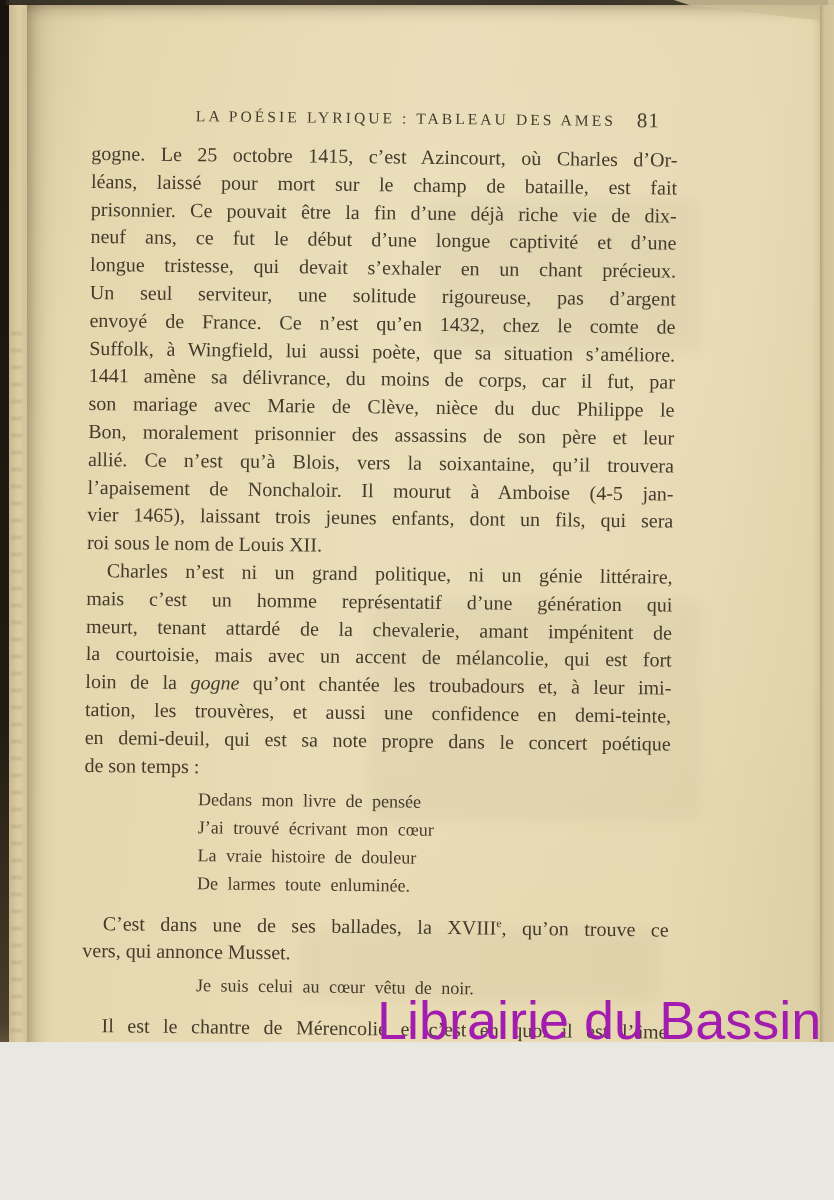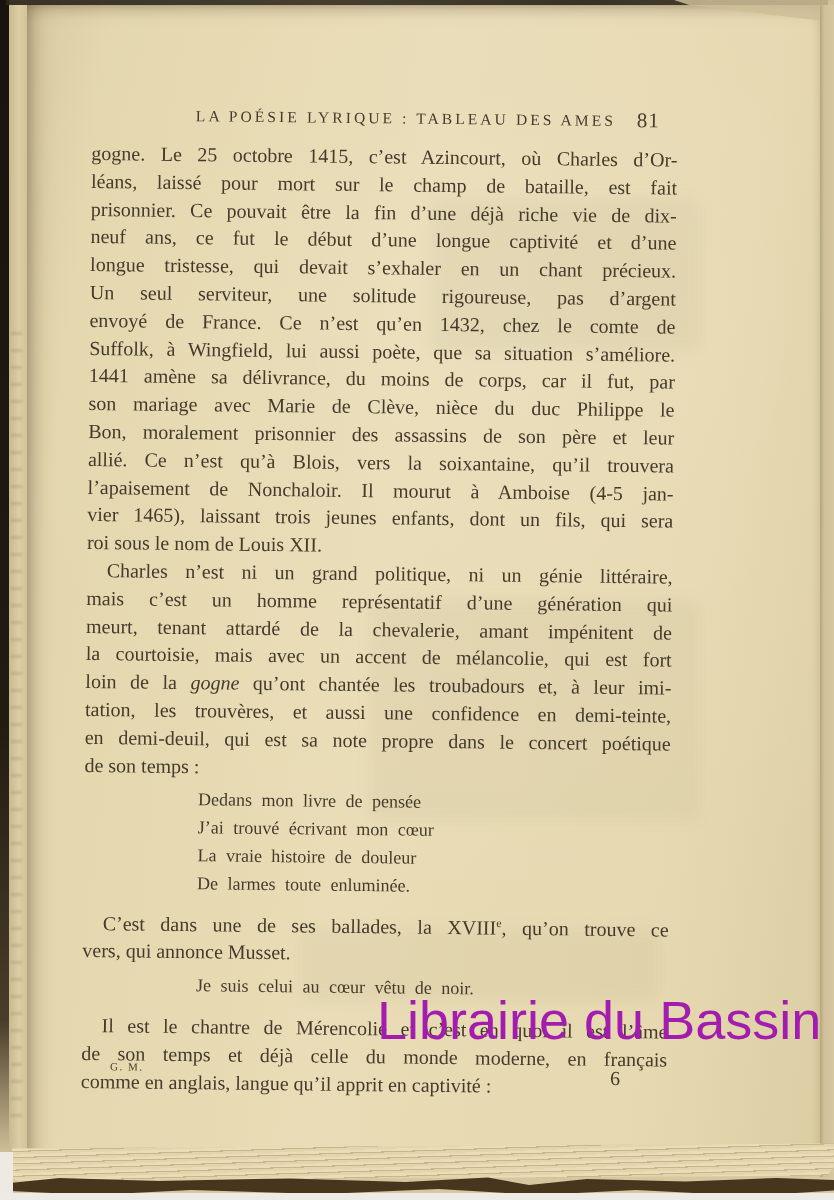--- a/index.html
+++ b/index.html
@@ -3,21 +3,21 @@
 <meta charset="utf-8">
 <style>
   html,body{margin:0;padding:0;}
   body{
     width:834px;height:1200px;
     background:#e9e7e1;
     font-family:"Liberation Serif", serif;
     overflow:hidden;
   }
   .photo{
-    position:relative;width:834px;height:1200px;overflow:hidden;
+    position:relative;width:834px;height:1042px;overflow:hidden;
     background:#d6c79e;
   }
   
   .gutter-shadow{
     position:absolute;left:0;top:0;width:9px;height:1160px;
     background:linear-gradient(180deg,#17130e 0%,#211b12 62%,#4a3d2a 88%,rgba(90,76,53,0) 100%);
   }
   .fore-left{
     position:absolute;left:9px;top:2px;width:18px;height:1168px;
     background:linear-gradient(90deg,#c9b990 0%,#dccda4 55%,#d2c398 100%);

